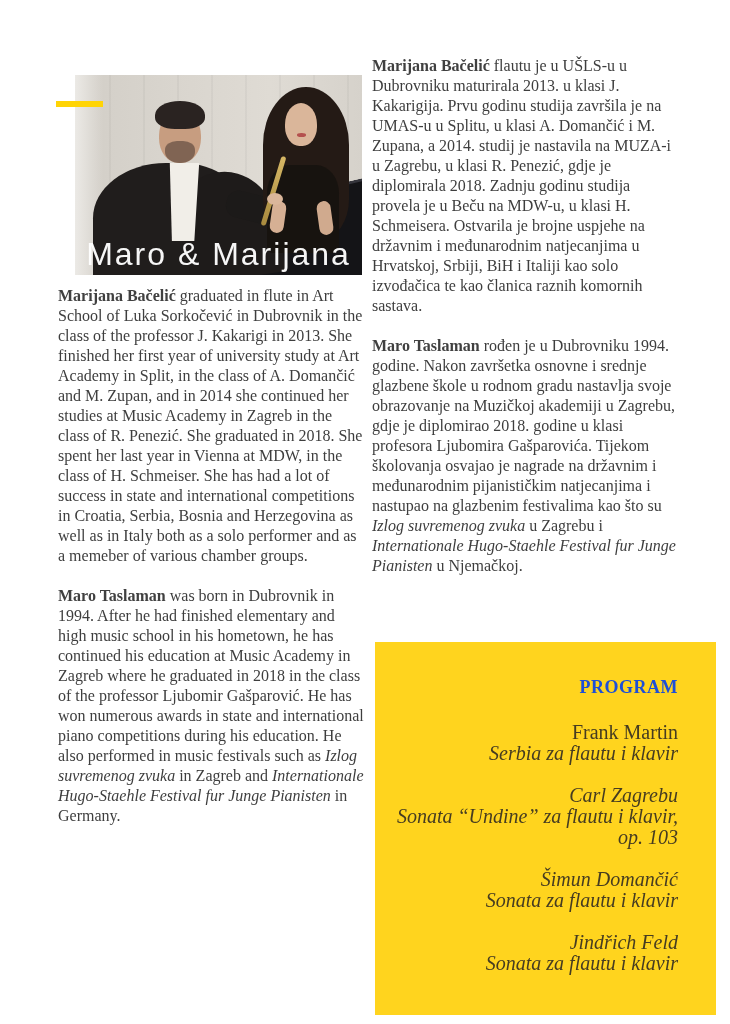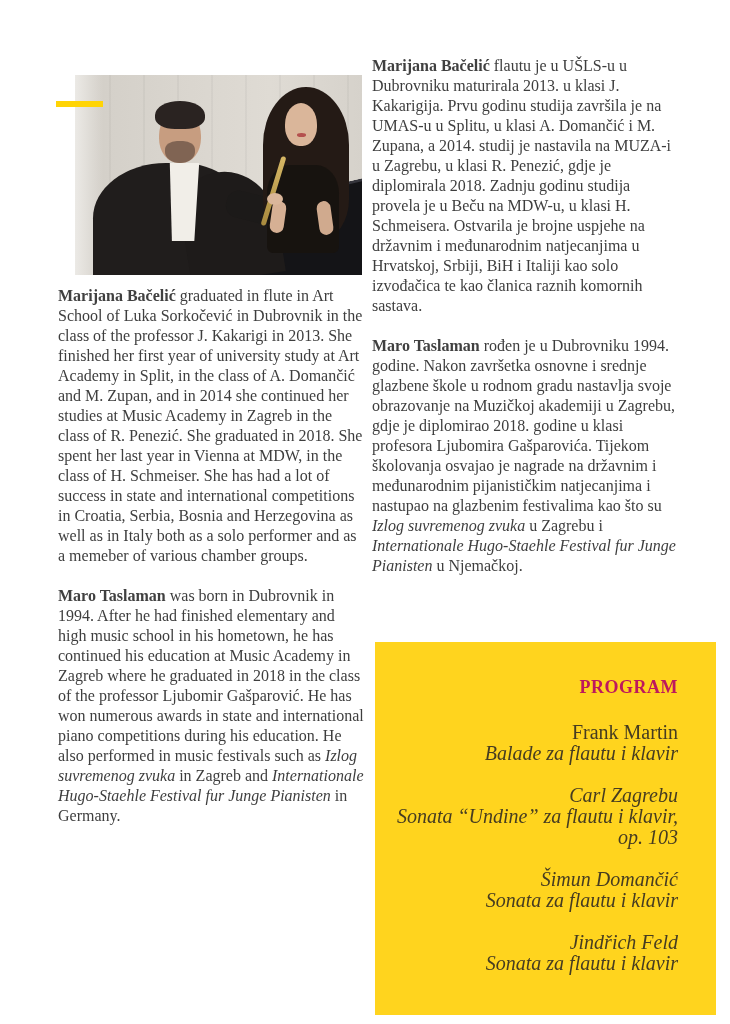--- a/index.html
+++ b/index.html
@@ -50,21 +50,21 @@
   .col-right{left:372px;top:56px;}
   p.bio{margin:0 0 20px 0;}
   .bio b{font-weight:bold;color:#404040;}
   .bio i{}
 
   
   .program{
     position:absolute;left:375px;top:642px;width:341px;height:373px;background:#ffd41e;
     box-sizing:border-box;padding:34px 38px 0 18px;text-align:right;color:#463c21;
   }
-  .program-title{font-weight:bold;font-size:18px;line-height:22px;letter-spacing:0.5px;color:#be185d;margin:0 0 24px 0;}
+  .program-title{font-weight:bold;font-size:18px;line-height:22px;letter-spacing:0.5px;color:#1d4ed8;margin:0 0 24px 0;}
   .entry{margin:0 0 21px 0;font-size:20px;line-height:21px;}
   .entry .composer{font-style:italic;display:block;}
   .entry .composer.regular{font-style:normal;}
   .entry .work{font-style:italic;display:block;}
 </style>
 </head>
 <body>
 
 <div class="page">
 
@@ -79,40 +79,41 @@
     <div class="man-hair"></div>
     <div class="man-beard"></div>
     <div class="woman-hair"></div>
     <div class="woman-face"></div>
     <div class="woman-lips"></div>
     <div class="woman-top"></div>
     <div class="flute"></div>
     <div class="woman-arm-l"></div>
     <div class="woman-arm-r"></div>
     <div class="woman-hand"></div>
+    <div class="photo-caption">Maro &amp; Marijana</div>
   </div>
 
   <div class="dash"></div>
 
   <div class="col col-left">
     <p class="bio"><b>Marijana Bačelić</b><span> graduated in flute in Art School of Luka Sorkočević in Dubrovnik in the class of the professor J. Kakarigi in 2013. She finished her first year of university study at Art Academy in Split, in the class of A. Domančić and M. Zupan, and in 2014 she continued her studies at Music Academy in Zagreb in the class of R. Penezić. She graduated in 2018. She spent her last year in Vienna at MDW, in the class of H. Schmeiser. She has had a lot of success in state and international competitions in Croatia, Serbia, Bosnia and Herzegovina as well as in Italy both as a solo performer and as a memeber of various chamber groups.</span></p>
     <p class="bio"><b>Maro Taslaman</b><span> was born in Dubrovnik in 1994. After he had finished elementary and high music school in his hometown, he has continued his education at Music Academy in Zagreb where he graduated in 2018 in the class of the professor Ljubomir Gašparović. He has won numerous awards in state and international piano competitions during his education. He also performed in music festivals such as </span><i>Izlog suvremenog zvuka</i><span> in Zagreb and </span><i>Internationale Hugo-Staehle Festival fur Junge Pianisten</i><span> in Germany.</span></p>
   </div>
 
   <div class="col col-right">
     <p class="bio"><b>Marijana Bačelić</b><span> flautu je u UŠLS-u u Dubrovniku maturirala 2013. u klasi J. Kakarigija. Prvu godinu studija završila je na UMAS-u u Splitu, u klasi A. Domančić i M. Zupana, a 2014. studij je nastavila na MUZA-i u Zagrebu, u klasi R. Penezić, gdje je diplomirala 2018. Zadnju godinu studija provela je u Beču na MDW-u, u klasi H. Schmeisera. Ostvarila je brojne uspjehe na državnim i međunarodnim natjecanjima u Hrvatskoj, Srbiji, BiH i Italiji kao solo izvođačica te kao članica raznih komornih sastava.</span></p>
     <p class="bio"><b>Maro Taslaman</b><span> rođen je u Dubrovniku 1994. godine. Nakon završetka osnovne i srednje glazbene škole u rodnom gradu nastavlja svoje obrazovanje na Muzičkoj akademiji u Zagrebu, gdje je diplomirao 2018. godine u klasi profesora Ljubomira Gašparovića. Tijekom školovanja osvajao je nagrade na državnim i međunarodnim pijanističkim natjecanjima i nastupao na glazbenim festivalima kao što su </span><i>Izlog suvremenog zvuka</i><span> u Zagrebu i </span><i>Internationale Hugo-Staehle Festival fur Junge Pianisten</i><span> u Njemačkoj.</span></p>
   </div>
 
   <div class="program">
     <p class="program-title">PROGRAM</p>
 
     <div class="entry">
       <span class="composer regular">Frank Martin</span>
-      <span class="work">Balade za flautu i klavir</span>
+      <span class="work">Serbia za flautu i klavir</span>
     </div>
 
     <div class="entry">
       <span class="composer">Carl Zagrebu</span>
       <span class="work">Sonata “Undine” za flautu i klavir,</span>
       <span class="work">op. 103</span>
     </div>
 
     <div class="entry">
       <span class="composer">Šimun Domančić</span>

